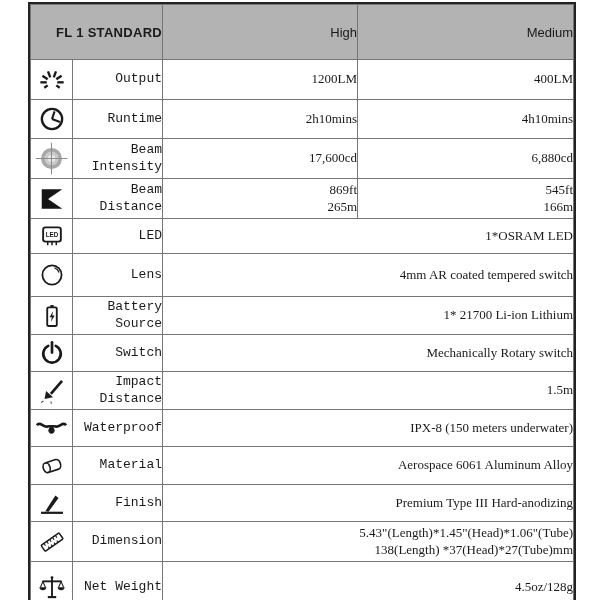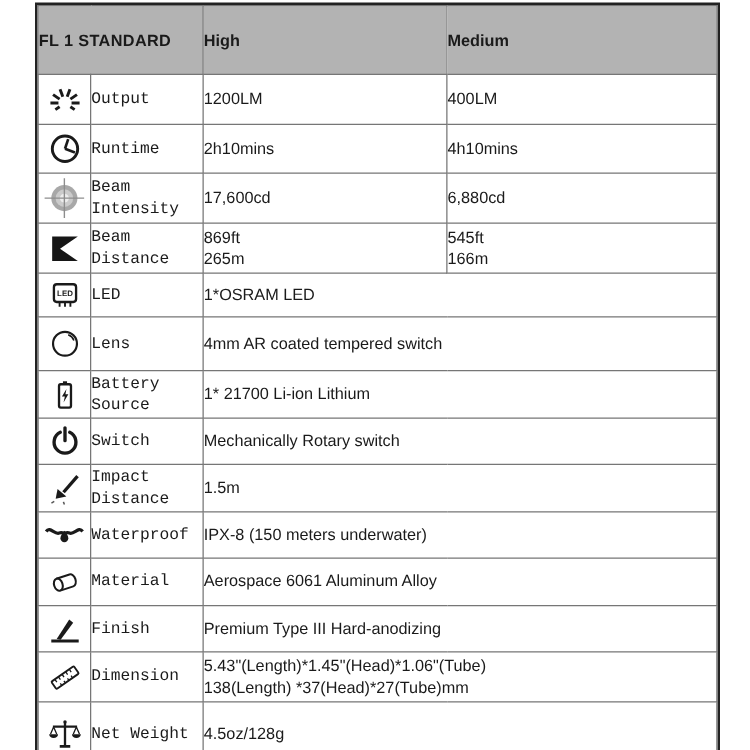--- a/index.html
+++ b/index.html
@@ -10,28 +10,28 @@
   }
   .frame {
     position:absolute; left:28px; top:2px;
     border:2px solid #222222;
   }
   table.spec {
     border-collapse:collapse; table-layout:fixed; width:543px;
   }
   table.spec td {
     border:1px solid #767676;
-    text-align:left; vertical-align:middle;
+    text-align:right; vertical-align:middle;
     font-size:13px; padding:0; overflow:hidden;
   }
   tr.hdr td { background:#b3b3b3; }
   td.title { font-weight:bold; font-size:15px; letter-spacing:0.3px; }
-  td.hcol { font-size:13px;font-weight:bold; }
+  td.hcol { font-size:13px; }
   td.lbl { padding:0 5px; line-height:1.25;font-family:Liberation Mono, monospace; }
-  td.val { white-space:pre-line; line-height:1.25; }
+  td.val { white-space:pre-line; line-height:1.25;font-family:Liberation Serif, serif; }
   td.ic svg { display:block; margin:0 auto; }
   .icon { width:28px; height:28px; }
   .icon-wide { width:33px; height:33px; }
 </style>
 </head>
 <body>
 
 <div class="frame">
 <table class="spec">
   <colgroup>

